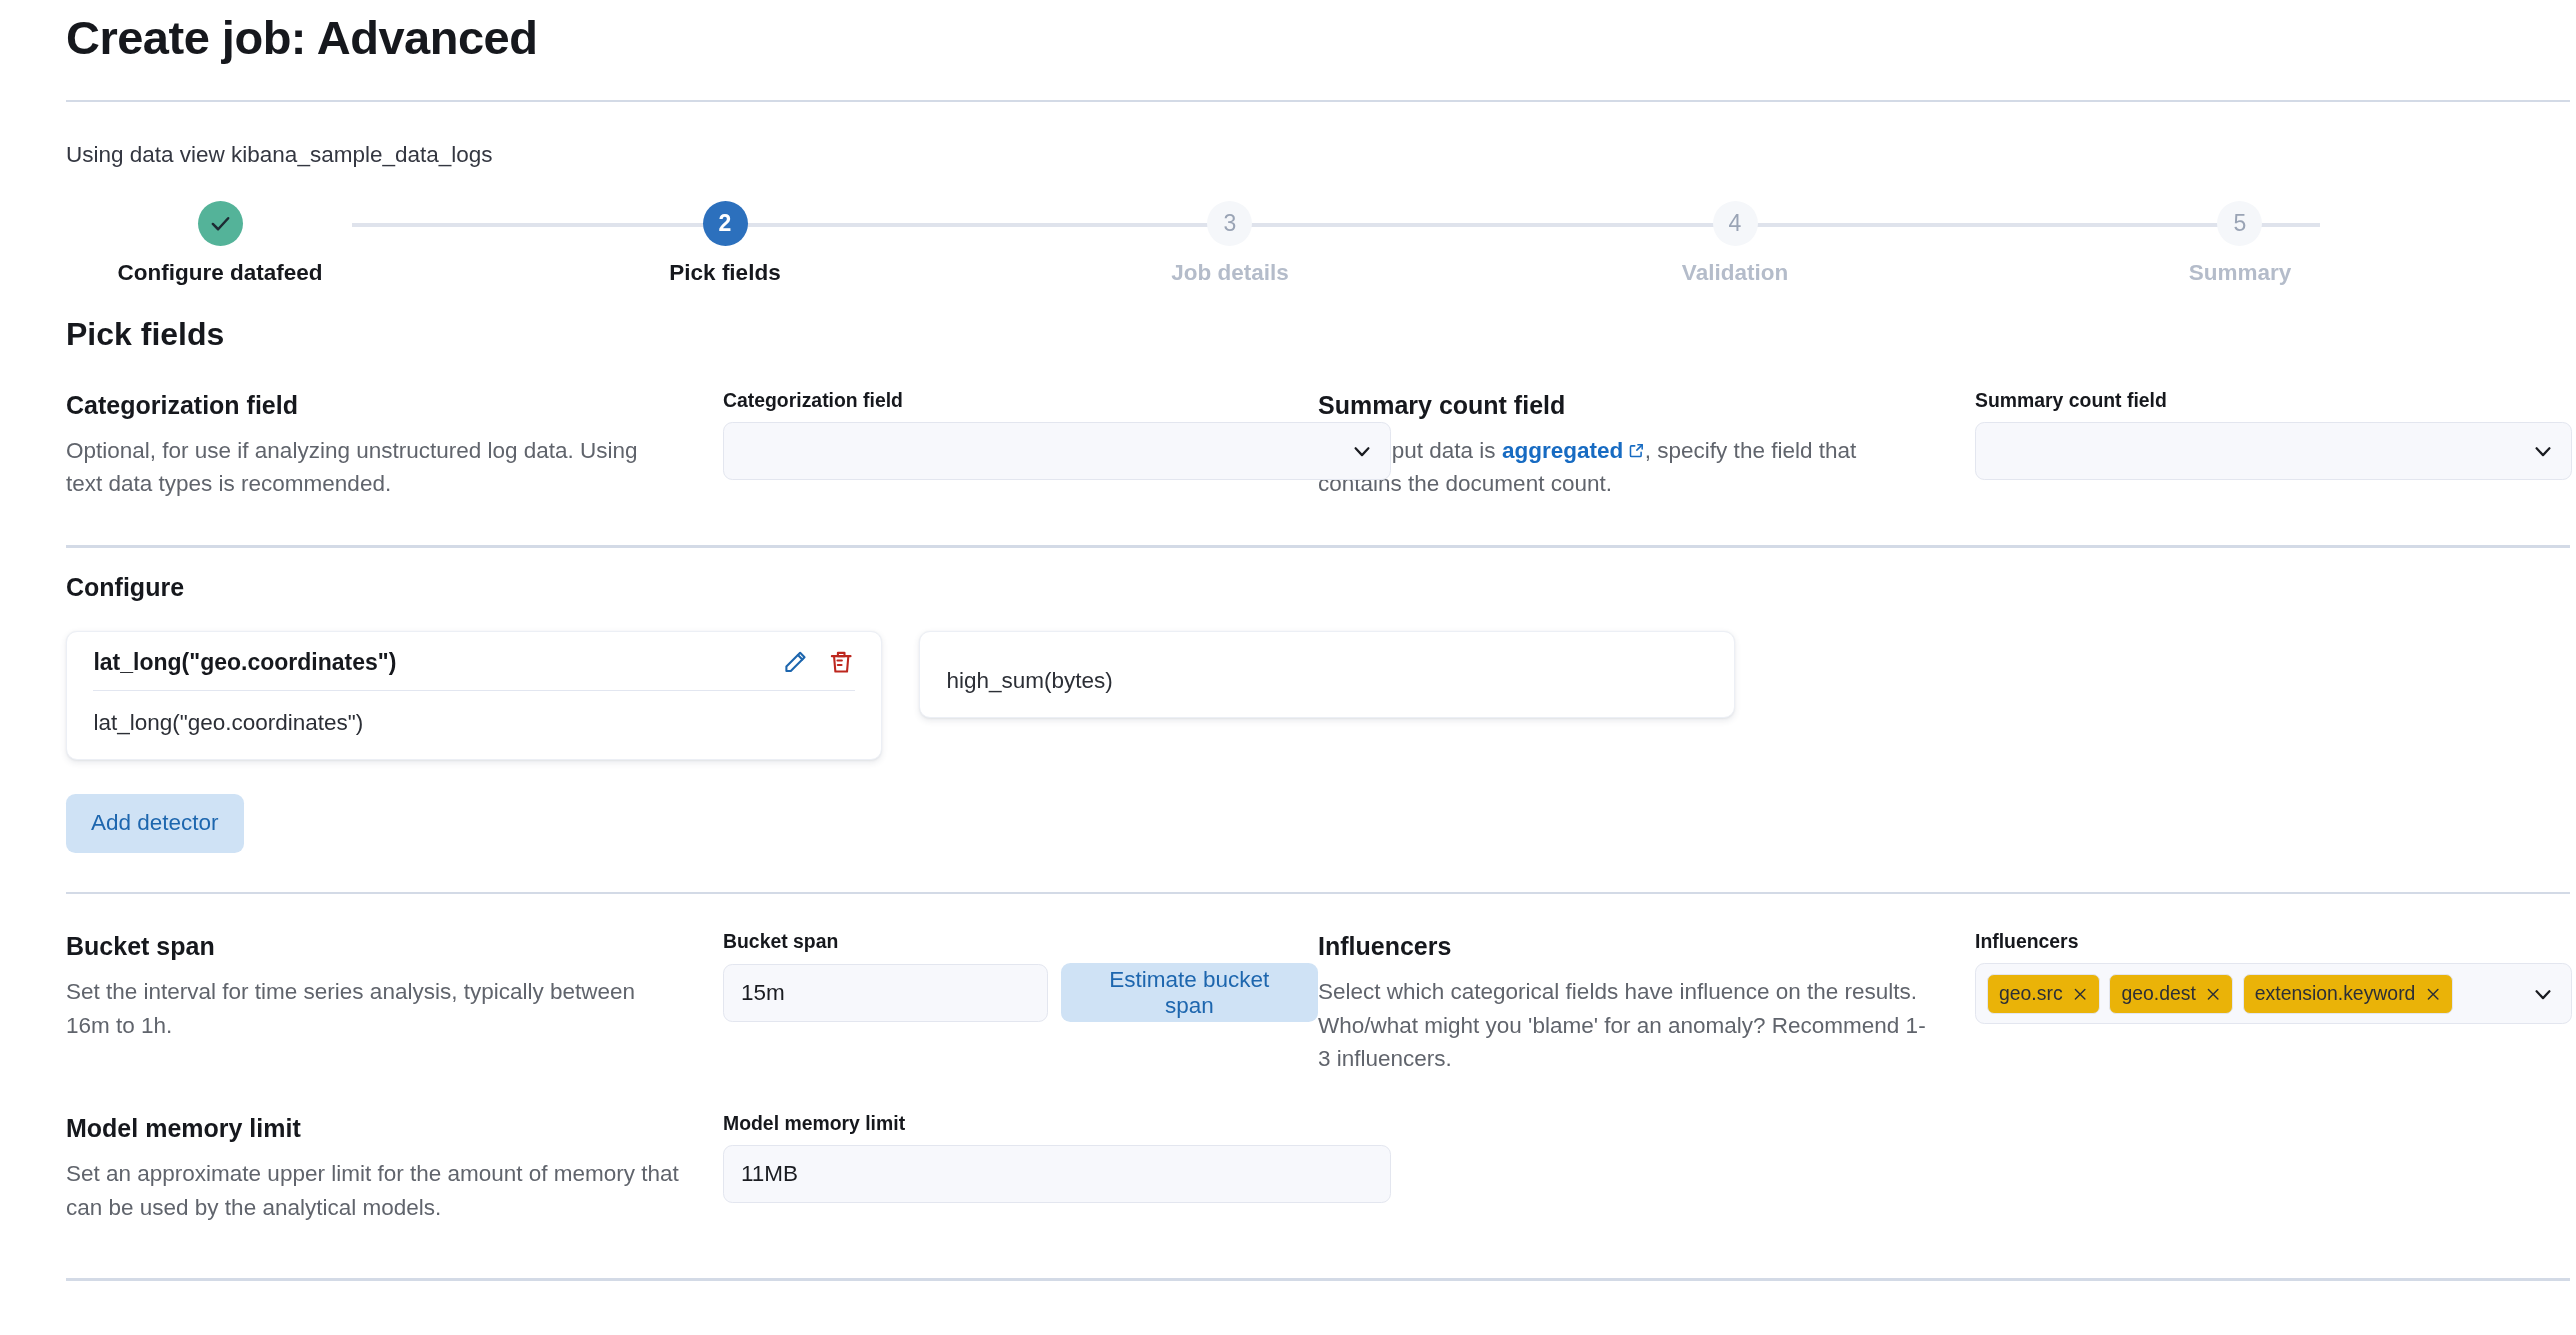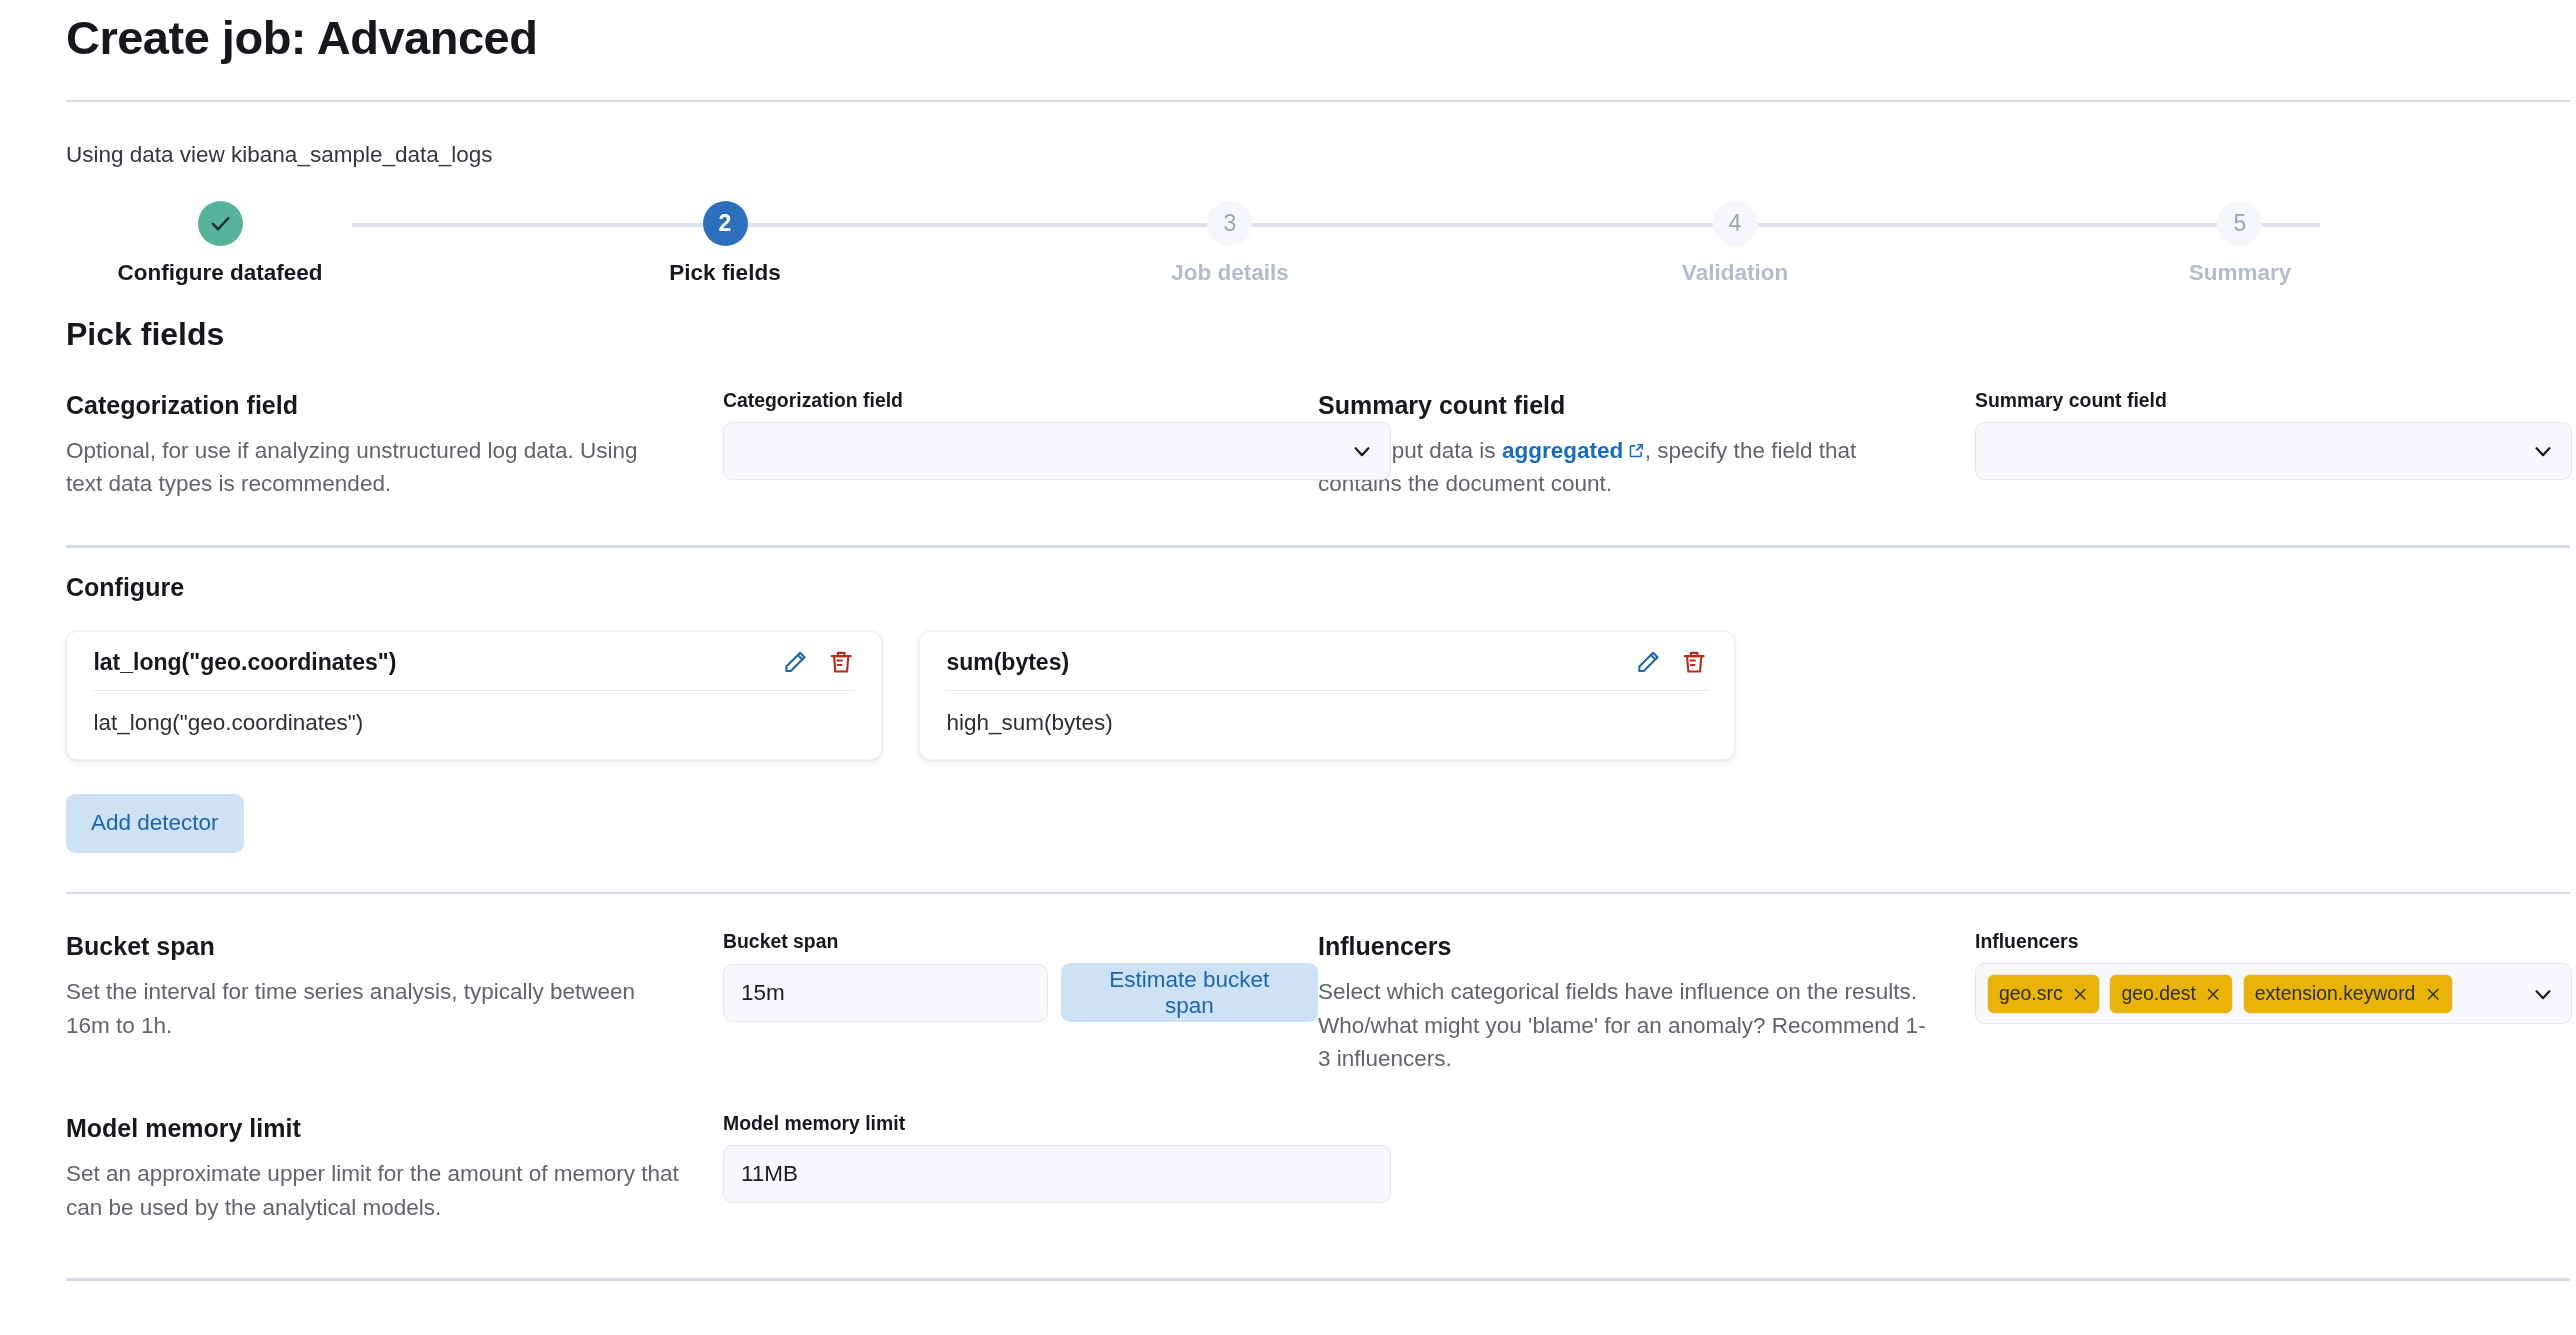--- a/index.html
+++ b/index.html
@@ -426,40 +426,20 @@
                 <path d="M8.6 10.5h4"></path>
                 <path d="M8.9 14.5h3.4"></path>
               </svg>
             </button>
           </div>
         </div>
         <div class="detector-body">lat_long("geo.coordinates")</div>
       </div>
 
       <div class="detector-card">
-        <div class="detector-head">
-          <div class="detector-title">sum(bytes)</div>
-          <div class="detector-actions">
-            <button class="icon-btn">
-              <svg viewBox="0 0 24 24" fill="none" stroke="#1d66ae" stroke-width="1.9" stroke-linecap="round" stroke-linejoin="round" width="26.4" height="26.4">
-                <path d="M16.5 3.5l4 4L8 20H4v-4z"></path>
-                <path d="M14.5 5.5l4 4"></path>
-              </svg>
-            </button>
-            <button class="icon-btn">
-              <svg viewBox="0 0 24 24" fill="none" stroke="#bd271e" stroke-width="1.9" stroke-linecap="round" stroke-linejoin="round" width="26.4" height="26.4">
-                <path d="M3.5 6.5h17"></path>
-                <path d="M9 3.5h6v3H9z"></path>
-                <path d="M5.5 6.5l1.2 14h10.6l1.2-14"></path>
-                <path d="M8.6 10.5h4"></path>
-                <path d="M8.9 14.5h3.4"></path>
-              </svg>
-            </button>
-          </div>
-        </div>
         <div class="detector-body">high_sum(bytes)</div>
       </div>
 
     </div>
 
     <div class="add-detector-wrap">
       <button class="btn-secondary">Add detector</button>
     </div>
   </div>
 

